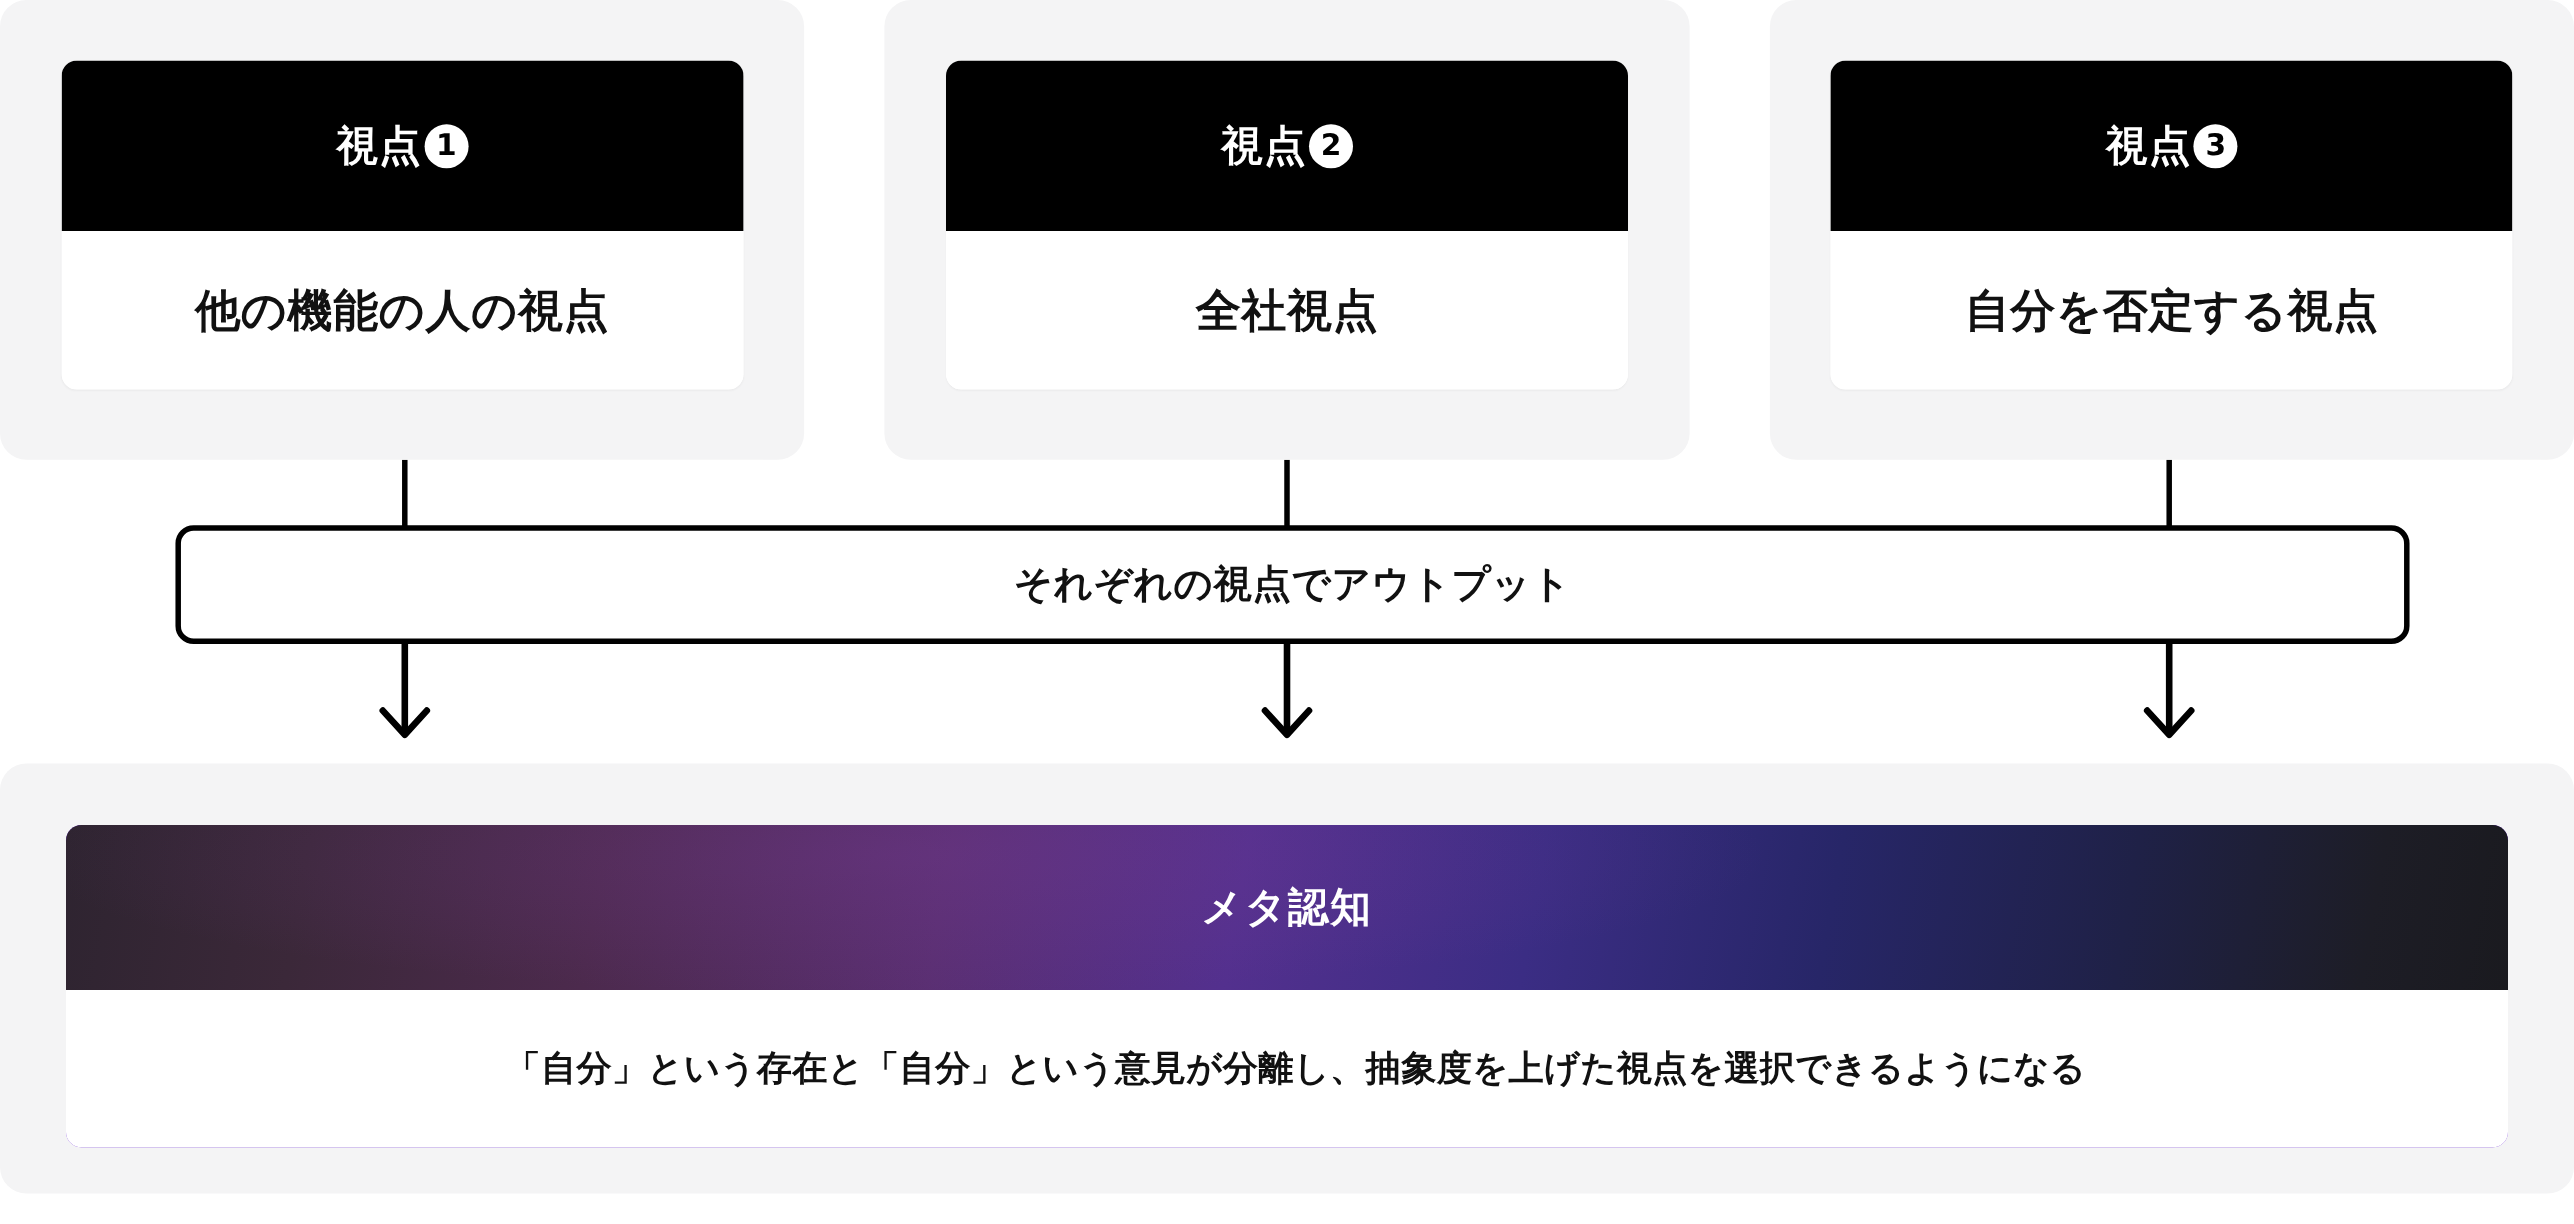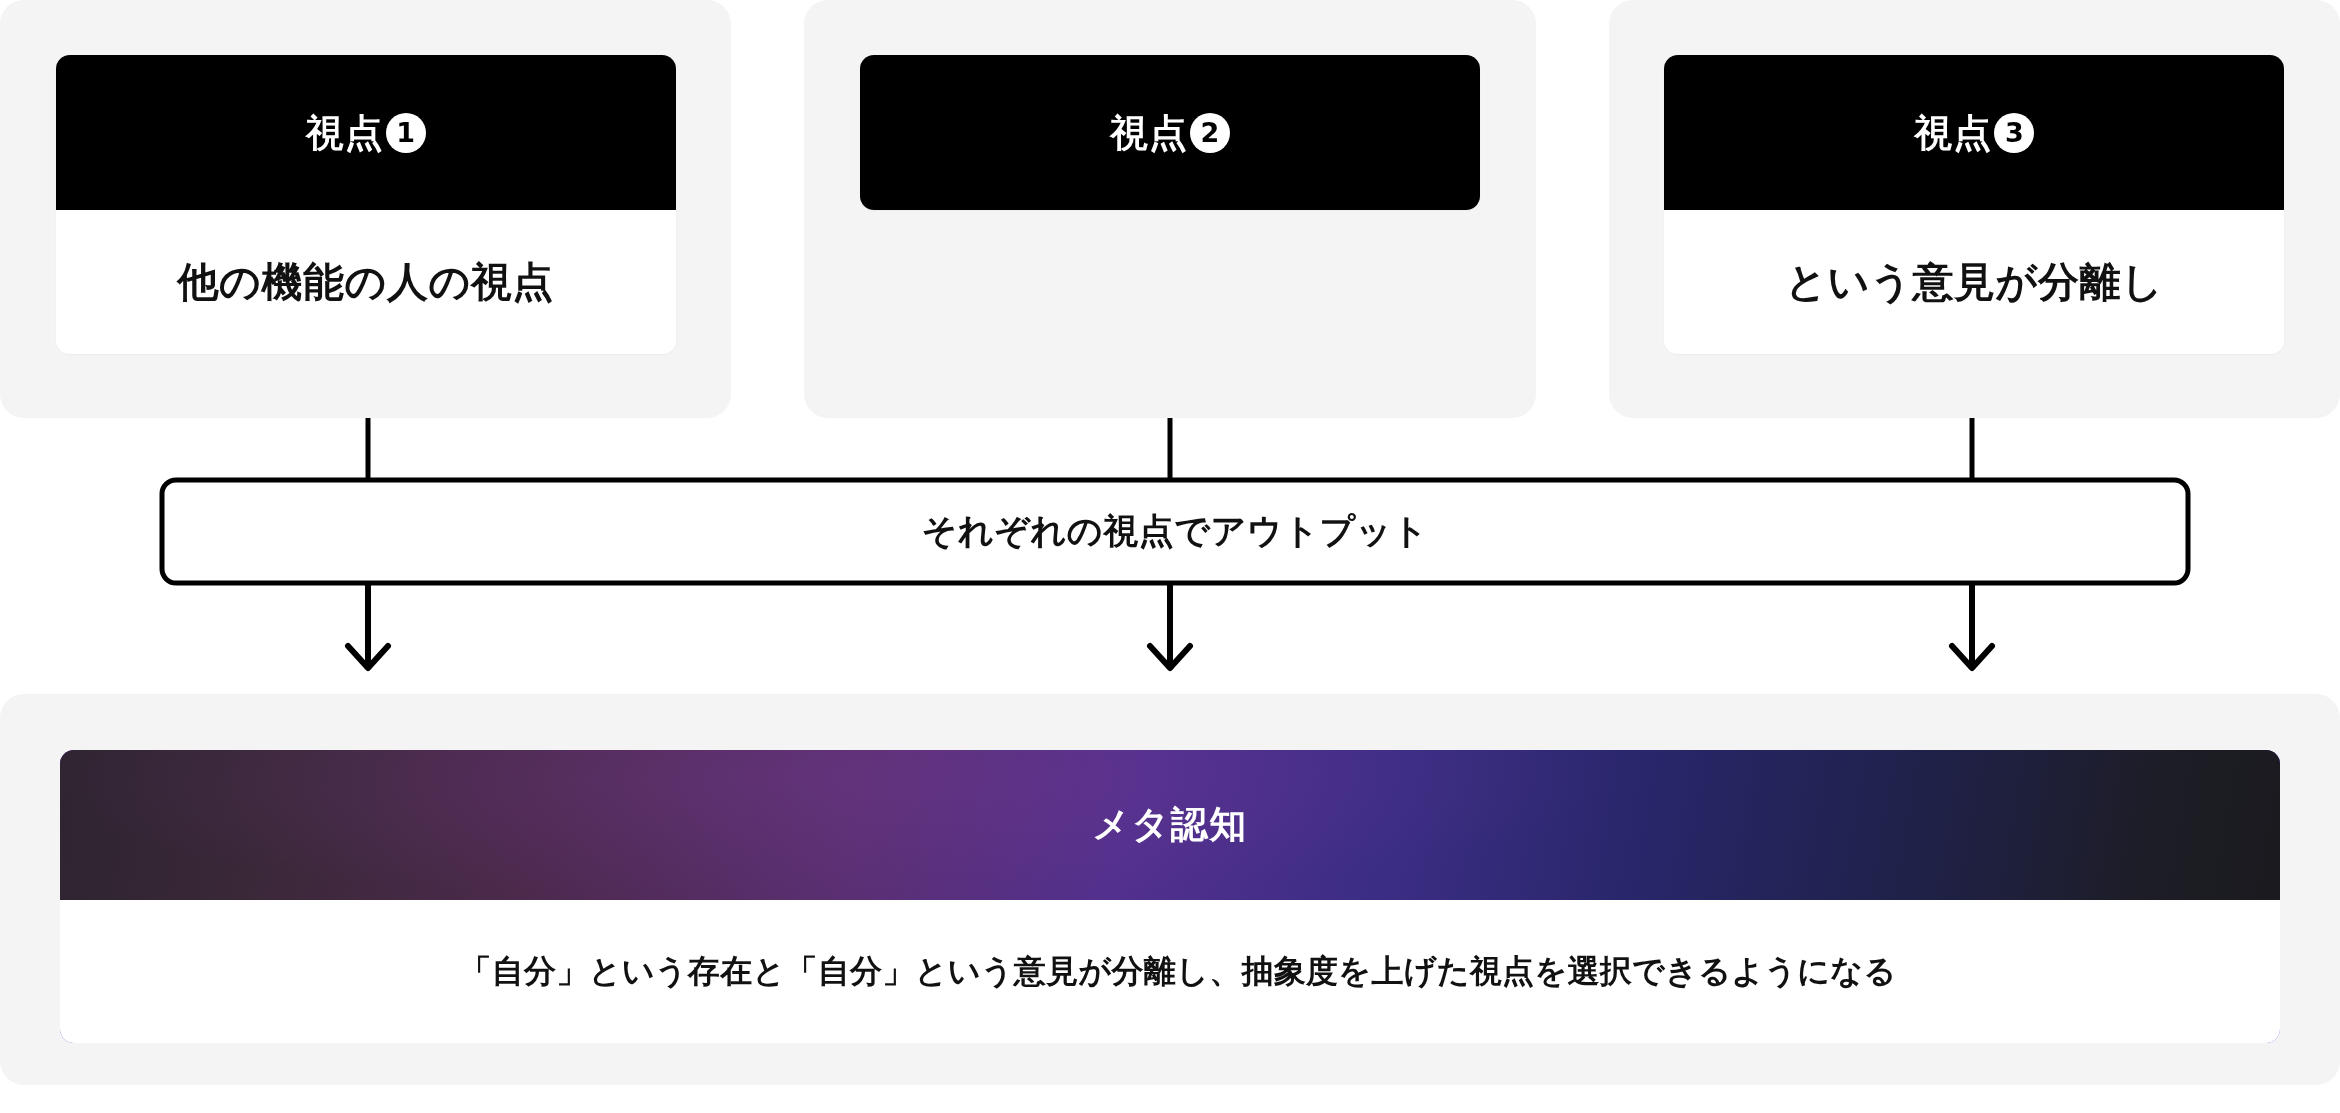--- a/index.html
+++ b/index.html
@@ -211,31 +211,34 @@
         </div>
       </div>
     </div>
 
     <div class="panel">
       <div class="card">
         <div class="card-header">
           <span class="card-header-text">視点</span>
           <span class="num-badge">2</span>
         </div>
+        <div class="card-body">
+          <span class="card-body-text">全社視点</span>
+        </div>
       </div>
     </div>
 
     <div class="panel">
       <div class="card">
         <div class="card-header">
           <span class="card-header-text">視点</span>
           <span class="num-badge">3</span>
         </div>
         <div class="card-body">
-          <span class="card-body-text">という意見が分離し</span>
+          <span class="card-body-text">自分を否定する視点</span>
         </div>
       </div>
     </div>
 
   </div>
 
   <div class="flow">
     <svg width="2340" height="276" viewBox="0 0 2340 276">
 
       <line x1="368" y1="0" x2="368" y2="62" stroke="#000000" stroke-width="5"></line>

